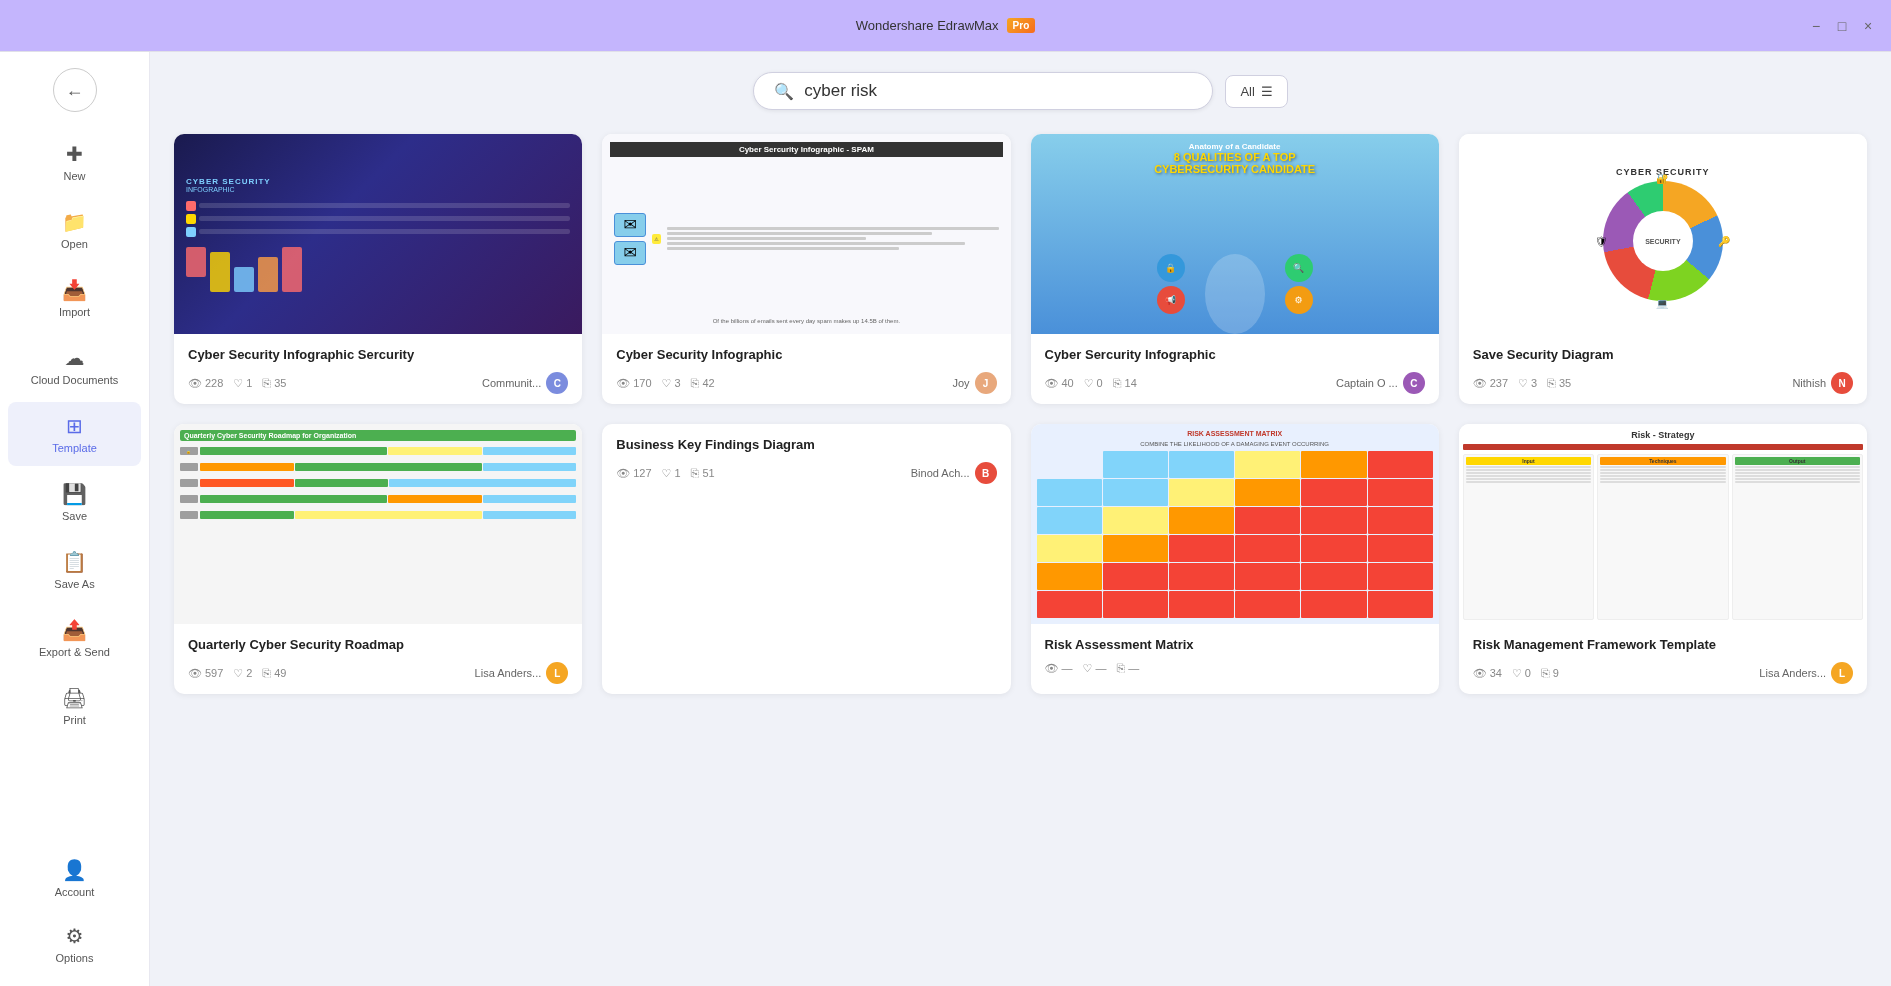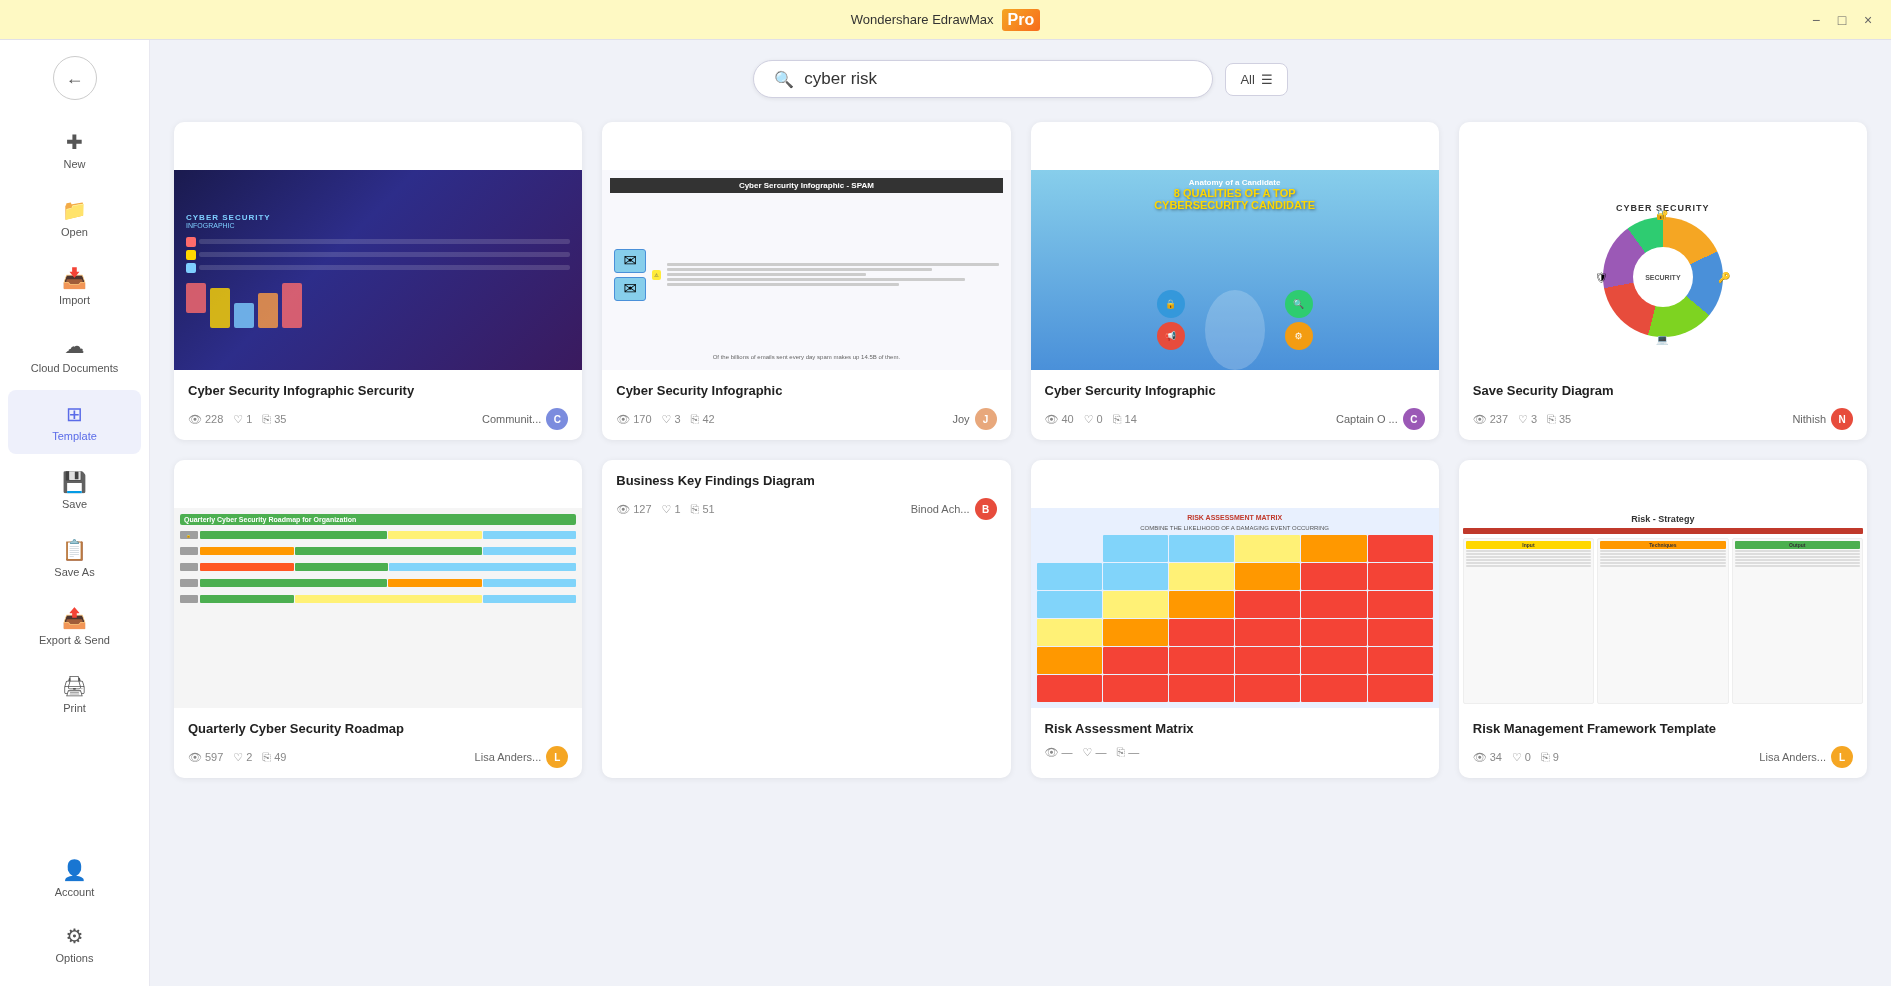--- a/index.html
+++ b/index.html
@@ -1,39 +1,39 @@
 <!DOCTYPE html>
 <html><head>
   <meta charset="utf-8">
   <style>
     * { box-sizing: border-box; margin: 0; padding: 0; }
     body { font-family: 'Segoe UI', Arial, sans-serif; background: #f0f2f8; display: flex; flex-direction: column; height: 986px; width: 1891px; overflow: hidden; }
 
     
     .titlebar {
-      height: 40px;
-      background: #fef9c3;
+      height: 52px;
+      background: #c4b5fd;
       display: flex;
       align-items: center;
       justify-content: center;
       position: relative;
       border-bottom: 1px solid #e0e0e8;
       flex-shrink: 0;
     }
     .titlebar-title {
       font-size: 13px;
       color: #333;
       display: flex;
       align-items: center;
       gap: 8px;
     }
     .pro-badge {
       background: linear-gradient(135deg, #f5a623, #f76b1c);
       color: white;
-      font-size: 16px;
+      font-size: 10px;
       padding: 2px 6px;
       border-radius: 3px;
       font-weight: bold;
     }
     .titlebar-controls {
       position: absolute;
       right: 16px;
       display: flex;
       gap: 12px;
       align-items: center;
@@ -163,21 +163,20 @@
       overflow: hidden;
       box-shadow: 0 1px 6px rgba(0,0,0,0.07);
       cursor: pointer;
       transition: box-shadow 0.2s;
     }
     .template-thumbnail {
       width: 100%;
       height: 200px;
       overflow: hidden;
       position: relative;
-      margin-top: 48px;
     }
     .template-info {
       padding: 12px 14px 10px;
     }
     .template-title {
       font-size: 13px;
       font-weight: 600;
       color: #222;
       margin-bottom: 8px;
       line-height: 1.4;

